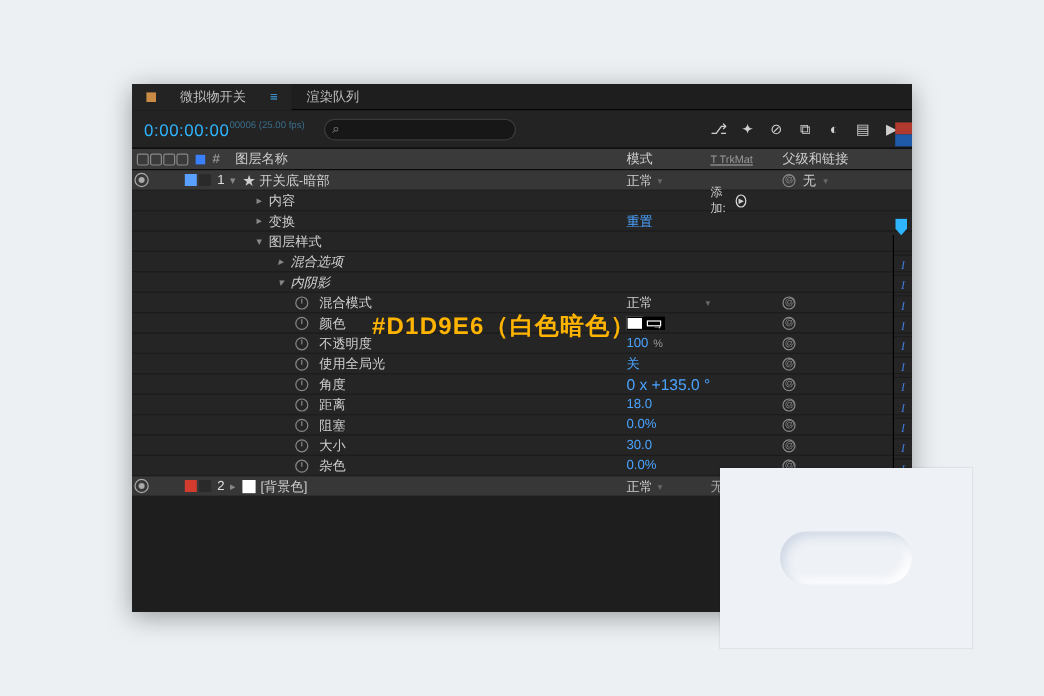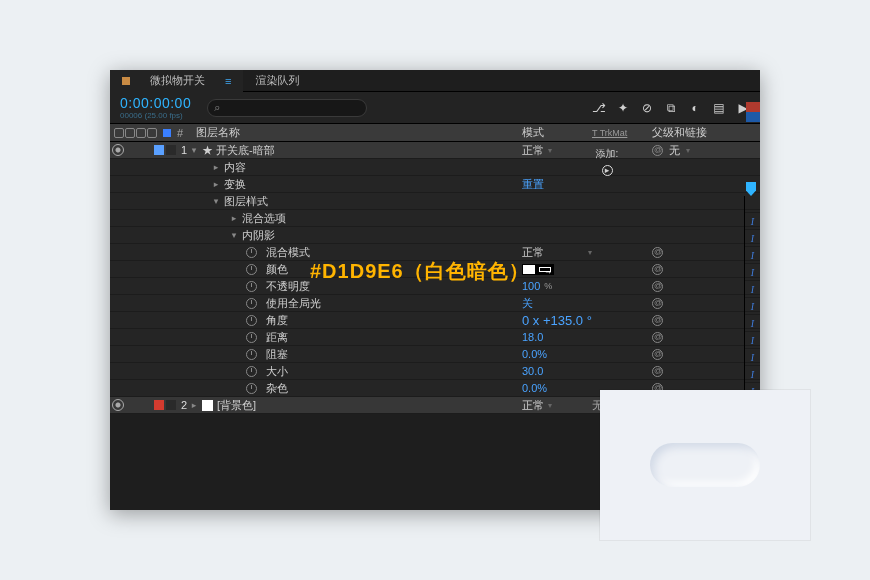--- a/index.html
+++ b/index.html
@@ -6,21 +6,21 @@
   body { background: #ecf0f3; width: 870px; height: 580px; overflow: hidden; position: relative; }
   .window { position: absolute; left: 110px; top: 70px; width: 650px; height: 440px; background: #1e1e1e; box-shadow: 0 4px 20px rgba(0,0,0,.35); font-size: 11px; color: #a7a7a7; }
   
   .tabs { display: flex; align-items: center; height: 22px; background: #1e1e1e; border-bottom: 1px solid #000; }
   .tab { padding: 0 12px; height: 22px; display: flex; align-items: center; gap: 20px; color: #bdbdbd; }
   .tab.active { background: #232323; }
   .tab-swatch { width: 8px; height: 8px; background: #c98b44; }
   .tab-close { color: #3fa9f5; }
   
   .toolbar { display: flex; align-items: center; height: 32px; background: #232323; border-bottom: 1px solid #000; }
-  .timecode { padding: 0 10px; display: flex; flex-direction: column; justify-content: center; }
+  .timecode { padding: 0 10px; display: flex; justify-content: center; }
   .tc-main { color: #2fb4ff; font-size: 14px; font-weight: 500; letter-spacing: .5px; }
   .tc-sub { color: #3a6d8a; font-size: 8px; }
   .search { flex: 0 0 160px; margin: 0 6px; height: 18px; background: #171717; border: 1px solid #3a3a3a; border-radius: 9px; display: flex; align-items: center; padding: 0 6px; gap: 4px; color: #888; }
   .spacer { flex: 1; }
   .tool-icons { display: flex; gap: 10px; padding-right: 10px; align-items: center; color: #cfcfcf; }
   .tool-icons .ic { width: 14px; height: 14px; display: flex; align-items: center; justify-content: center; font-size: 12px; }
   
   .cols-header { display: flex; align-items: center; height: 18px; background: #3a3a3a; border-bottom: 1px solid #000; }
   .ch-left { width: 80px; display: flex; align-items: center; gap: 6px; padding-left: 4px; }
   .ch-swatch { width: 8px; height: 8px; background: #3a7fff; }
@@ -36,27 +36,27 @@
   .col-toggles { width: 80px; display: flex; align-items: center; padding-left: 2px; gap: 2px; }
   .eye { width: 12px; height: 12px; border-radius: 50%; border: 1px solid #aaa; background: radial-gradient(circle at 50% 50%, #aaa 0 2px, transparent 3px); }
   .idx-swatch { display: flex; align-items: center; gap: 2px; margin-left: auto; }
   .sw { width: 10px; height: 10px; }
   .idx { width: 12px; text-align: center; color: #ddd; }
   .col-name { flex: 1; display: flex; align-items: center; gap: 4px; color: #cfcfcf; }
   .twirl { width: 8px; text-align: center; color: #888; font-size: 9px; }
   .twirl.open::before { content: "▾"; }
   .twirl.closed::before { content: "▸"; }
   .indent1 { padding-left: 22px; }
-  .indent2 { padding-left: 40px; }
+  .indent2 { padding-left: 40px; font-style: italic; }
   .indent3 { padding-left: 56px; }
   .stopwatch { width: 11px; height: 11px; border: 1px solid #888; border-radius: 50%; margin-right: 5px; position: relative; }
   .stopwatch::after { content: ""; position: absolute; width: 1px; height: 4px; background: #888; top: 1px; left: 4px; }
   .col-mode { width: 70px; display: flex; align-items: center; gap: 4px; color: #cfcfcf; }
   .dd-caret { color: #666; font-size: 8px; }
-  .col-trk { width: 60px; flex-direction: column; }
+  .col-trk { width: 60px; }
   .col-parent { width: 90px; display: flex; align-items: center; gap: 6px; color: #cfcfcf; }
   .spiral { width: 11px; height: 11px; border: 1px solid #888; border-radius: 50%; position: relative; }
   .spiral::after { content: "@"; position: absolute; font-size: 8px; color: #888; top: -1px; left: 1px; }
   .col-right { width: 18px; }
   .valblue { color: #4aa3ff; }
   .addrow { color: #cfcfcf; display: flex; align-items: center; justify-content: flex-end; padding-right: 30px; height: 17px; font-size: 10px; gap: 4px; }
   .addrow .plus { width: 11px; height: 11px; border: 1px solid #ddd; border-radius: 50%; display: flex; align-items: center; justify-content: center; font-size: 9px; }
   .color-swatch-pair { display: flex; align-items: center; gap: 0; }
   .csw { width: 14px; height: 11px; border: 1px solid #000; }
   

